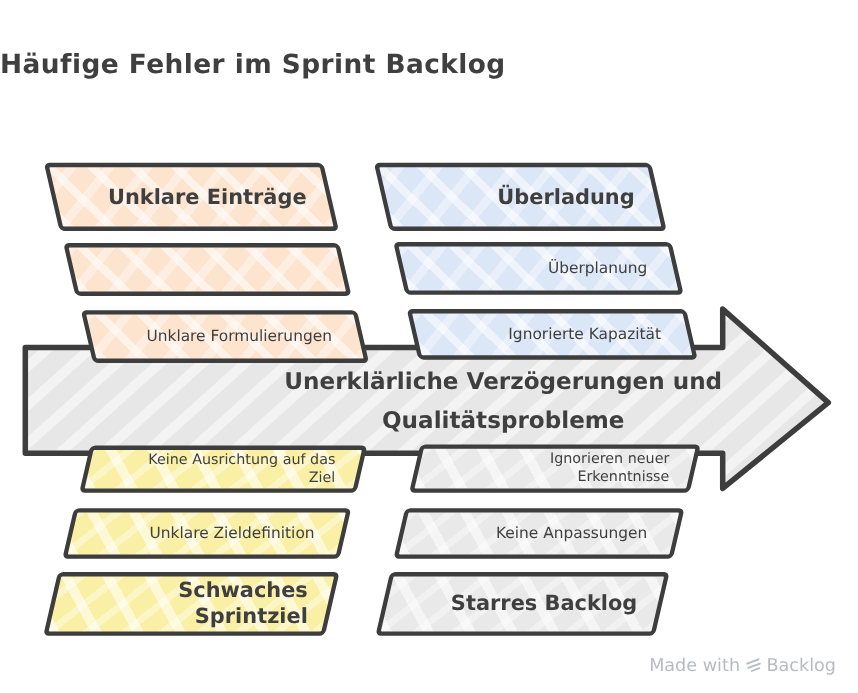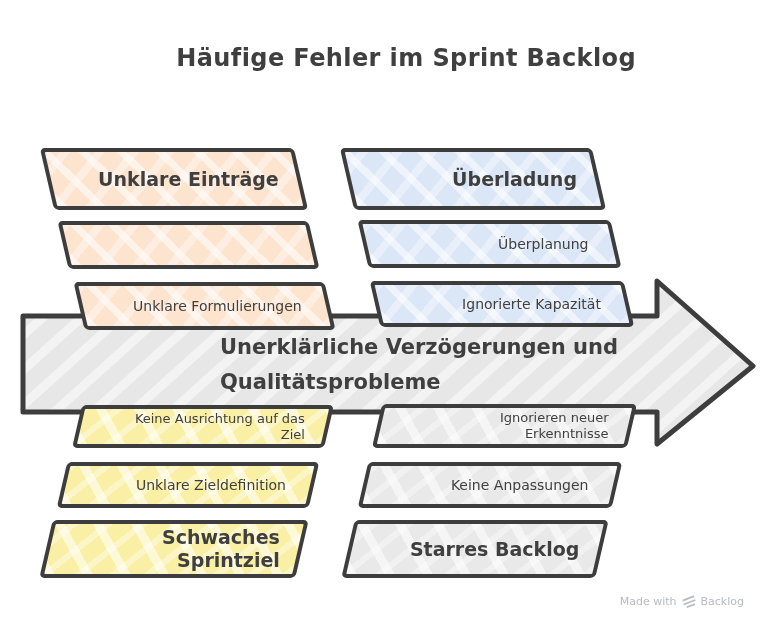--- a/index.html
+++ b/index.html
@@ -2,27 +2,27 @@
 <html style="--color-text: #3f3f3f; --color-outline: #3d3d3d; --color-orange: #fce4cf; --color-blue: #dbe6f7; --color-yellow: #faf0a5; --color-gray: #e9e9e9; --color-arrow-fill: #e7e7e7; --color-arrow-stripe: #f3f3f3; --color-watermark: #b7bbc1;"><head>
 <meta charset="utf-8">
 <style>
   html,body{margin:0;padding:0;background:#ffffff;}
   #canvas{
     position:relative;width:780px;height:630px;overflow:hidden;
     background:#ffffff;font-family:"DejaVu Sans",sans-serif;
     color:var(--color-text,#3f3f3f);
   }
   .title{
-    position:absolute;left:0;top:44px;width:636px;text-align:right;
+    position:absolute;left:0;top:44px;width:636px;text-align:left;
     font-size:24px;font-weight:bold;letter-spacing:.4px;color:var(--color-text,#454545);
   }
   svg.arrow{position:absolute;left:0;top:0;}
   .arrow-label{
     position:absolute;left:220px;width:475px;top:330px;
-    text-align:left;font-size:21px;font-weight:bold;line-height:35px;
+    text-align:center;font-size:21px;font-weight:bold;line-height:35px;
     white-space:pre-line;color:var(--color-text,#3f3f3f);
   }
   .shape{
     position:absolute;box-sizing:border-box;
     border:4px solid var(--color-outline,#3d3d3d);border-radius:5px;
     display:flex;align-items:center;justify-content:flex-end;
     padding-right:24px;
     background-image:
       repeating-linear-gradient(52deg, rgba(255,255,255,.55) 0 8px, rgba(255,255,255,0) 8px 30px),
       repeating-linear-gradient(-44deg, rgba(255,255,255,.38) 0 7px, rgba(255,255,255,0) 7px 24px);
@@ -47,22 +47,22 @@
   .p-tr1{left:347px;top:148px;width:252px;height:62px;}
   .p-tr2{left:363px;top:220px;width:253px;height:48px;}
   .p-tr3{left:375px;top:281px;width:254px;height:46px;}
   .p-bl1{left:77px;top:405px;width:252px;height:43px;}
   .p-bl2{left:62px;top:462px;width:252px;height:46px;}
   .p-bl3{left:46px;top:520px;width:256px;height:58px;}
   .p-br1{left:377px;top:404px;width:255px;height:44px;}
   .p-br2{left:363px;top:462px;width:254px;height:46px;}
   .p-br3{left:348px;top:520px;width:254px;height:58px;}
   .watermark{
-    position:absolute;right:36px;top:595px;display:flex;align-items:center;gap:5px;
-    font-size:11px;color:var(--color-watermark,#b7bbc1);
+    position:absolute;right:20px;top:595px;display:flex;align-items:center;gap:5px;
+    font-size:16px;color:var(--color-watermark,#b7bbc1);
   }
 </style>
 </head>
 <body>
 
 <div id="canvas">
 
   <div class="title">Häufige Fehler im Sprint Backlog</div>
 
   <svg class="arrow" width="780" height="630" viewBox="0 0 780 630" aria-hidden="true">

